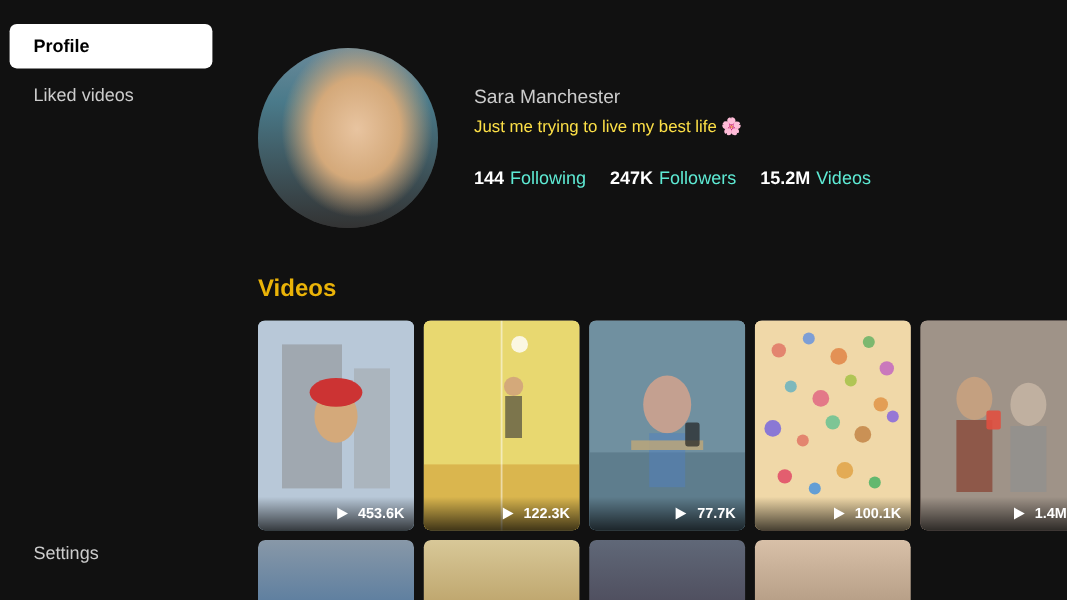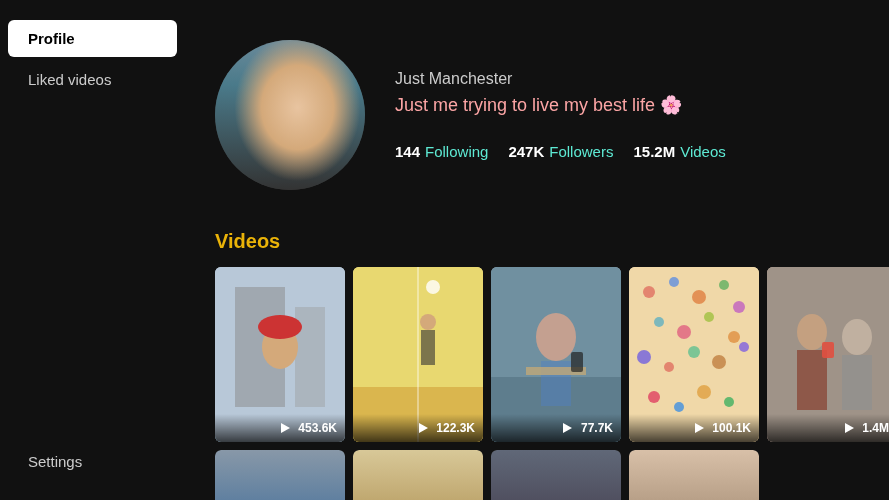--- a/index.html
+++ b/index.html
@@ -87,22 +87,22 @@
       font-size: 28px;
       font-weight: 700;
       color: #fff;
     }
     .display-name {
       font-size: 16px;
       color: #ccc;
       font-weight: 400;
     }
     .bio {
-      font-size: 18px;
-      color: #fca5a5;
+      font-size: 14px;
+      color: #fde047;
     }
     .stats {
       display: flex;
       gap: 20px;
       margin-top: 21px;
     }
     .stat {
       display: flex;
       gap: 5px;
       font-size: 15px;
@@ -216,21 +216,21 @@
 
 <main class="main">
 
   <div class="profile-header">
     <div class="avatar-container">
       <div class="avatar-img">
         <div class="avatar-face"></div>
       </div>
     </div>
     <div class="profile-info">
-      <span class="display-name">Just Manchester</span>
+      <span class="display-name">Sara Manchester</span>
       <span class="bio">Just me trying to live my best life 🌸</span>
       <div class="stats">
         <div class="stat">
           <span class="stat-value">144</span>
           <span class="stat-label">Following</span>
         </div>
         <div class="stat">
           <span class="stat-value">247K</span>
           <span class="stat-label">Followers</span>
         </div>

